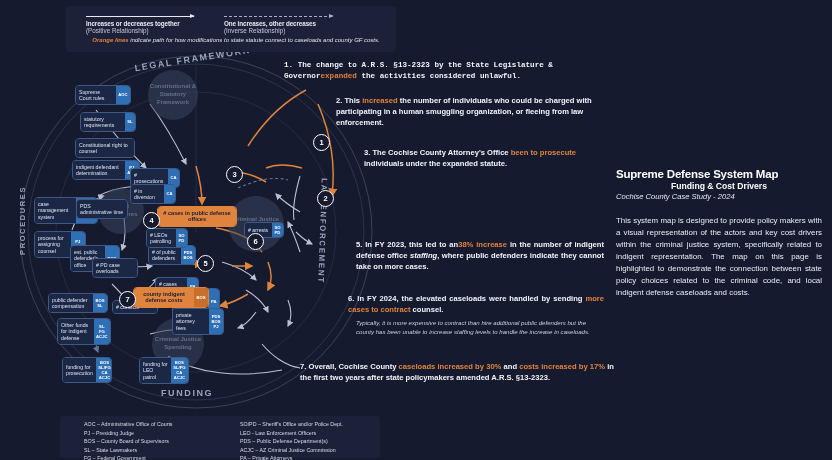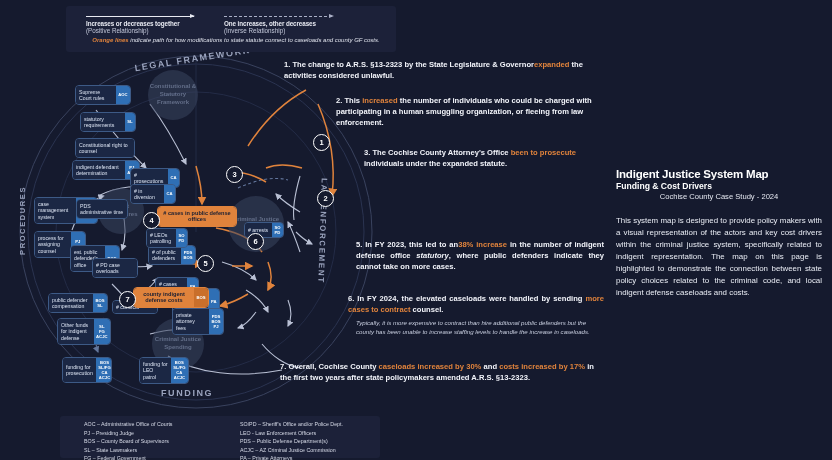--- a/index.html
+++ b/index.html
@@ -46,22 +46,22 @@
     font-size:7.5px;font-weight:bold;display:flex;align-items:center;justify-content:center;}
 
   
   .narr{position:absolute;color:#f2f4fa;font-size:7.6px;font-weight:bold;line-height:1.42;}
   .narr .o{color:#e0833c;}
   .sub{font-size:6.1px;font-weight:normal;font-style:italic;color:#c9cfe0;line-height:1.5;}
 
   
   .rp{position:absolute;left:616px;top:168px;width:206px;}
   .rp h1{margin:0;font-size:11.5px;font-weight:bold;color:#fff;letter-spacing:-.2px;}
-  .rp h2{margin:1px 0 0;font-size:8.6px;font-weight:bold;color:#fff;}
-  .rp h3{margin:1px 0 0;font-size:7.6px;font-weight:normal;color:#e4e7f0;text-align:center;}
+  .rp h2{margin:1px 0 0;font-size:8.6px;font-weight:bold;color:#fff;text-align:center;}
+  .rp h3{margin:1px 0 0;font-size:7.6px;font-weight:normal;font-style:italic;color:#e4e7f0;}
   .rp p{margin:14px 0 0;font-size:7.9px;line-height:1.52;color:#e9ecf4;text-align:justify;}
 
   
   .key{position:absolute;left:60px;top:416px;width:320px;height:42px;
     background:#1c2139;border-radius:3px;}
   .key .col{position:absolute;top:4px;font-size:5.3px;line-height:1.62;color:#d7dbe8;}
   .key .c1{left:24px;} .key .c2{left:180px;}
 </style>
 </head>
 <body>
@@ -305,30 +305,30 @@
     </div>
 
   <div class="step" style="left:313px;top:134px;">1</div>
   <div class="step" style="left:317px;top:190px;">2</div>
   <div class="step" style="left:226px;top:166px;">3</div>
   <div class="step" style="left:143px;top:212px;">4</div>
   <div class="step" style="left:197px;top:255px;">5</div>
   <div class="step" style="left:247px;top:233px;">6</div>
   <div class="step" style="left:119px;top:291px;">7</div>
 
-  <div class="narr" style="left:284px;top:60px;width:312px;"><span>1. </span>The change to A.R.S. §13-2323 by the State Legislature &amp; Governor<span class="o">expanded</span> the activities considered unlawful.</div>
+  <div class="narr" style="left:284px;top:60px;width:312px;font-family:Liberation Mono, monospace;"><span>1. </span>The change to A.R.S. §13-2323 by the State Legislature &amp; Governor<span class="o">expanded</span> the activities considered unlawful.</div>
   <div class="narr" style="left:336px;top:96px;width:268px;"><span>2. </span>This <span class="o">increased</span> the number of individuals who could be charged with participating in a human smuggling organization, or fleeing from law enforcement.</div>
   <div class="narr" style="left:364px;top:148px;width:240px;"><span>3. </span>The Cochise County Attorney's Office <span class="o">been to prosecute</span> individuals under the expanded statute.</div>
-  <div class="narr" style="left:356px;top:240px;width:248px;text-align:justify;"><span>5. </span>In FY 2023, this led to an<span class="o">38% increase</span> in the number of indigent defense office <em>statutory</em>, where public defenders indicate they cannot take on more cases.</div>
+  <div class="narr" style="left:356px;top:240px;width:248px;text-align:justify;"><span>5. </span>In FY 2023, this led to an<span class="o">38% increase</span> in the number of indigent defense office <em>staffing</em>, where public defenders indicate they cannot take on more cases.</div>
   <div class="narr" style="left:348px;top:294px;width:256px;text-align:justify;"><span>6. </span>In FY 2024, the elevated caseloads were handled by sending <span class="o">more cases to contract</span> counsel.</div>
   <div class="sub" style="position:absolute;left:356px;top:318px;width:248px;">Typically, it is more expensive to contract than hire additional public defenders but the county has been unable to increase staffing levels to handle the increase in caseloads.</div>
-  <div class="narr" style="left:280px;top:362px;width:314px;text-align:justify;"><span>7. </span>Overall, Cochise County <span class="o">caseloads increased by 30%</span> and <span class="o">costs increased by 17%</span> in the first two years after state policymakers amended A.R.S. §13-2323.</div>
+  <div class="narr" style="left:300px;top:362px;width:314px;text-align:justify;"><span>7. </span>Overall, Cochise County <span class="o">caseloads increased by 30%</span> and <span class="o">costs increased by 17%</span> in the first two years after state policymakers amended A.R.S. §13-2323.</div>
 
   <div class="rp">
-    <h1>Indigent Justice System Map</h1>
+    <h1>Supreme Defense System Map</h1>
     <h2>Funding &amp; Cost Drivers</h2>
     <h3>Cochise County Case Study - 2024</h3>
     <p>This system map is designed to provide policy makers with a visual representation of the actors and key cost drivers within the criminal justice system, specifically related to indigent representation. The map on this page is highlighted to demonstrate the connection between state policy choices related to the criminal code, and local indigent defense caseloads and costs.</p>
   </div>
 
   <div class="key">
     <div class="col c1" id="key-left">
         <div>AOC – Administrative Office of Courts</div>
         <div>PJ – Presiding Judge</div>
         <div>BOS – County Board of Supervisors</div>

